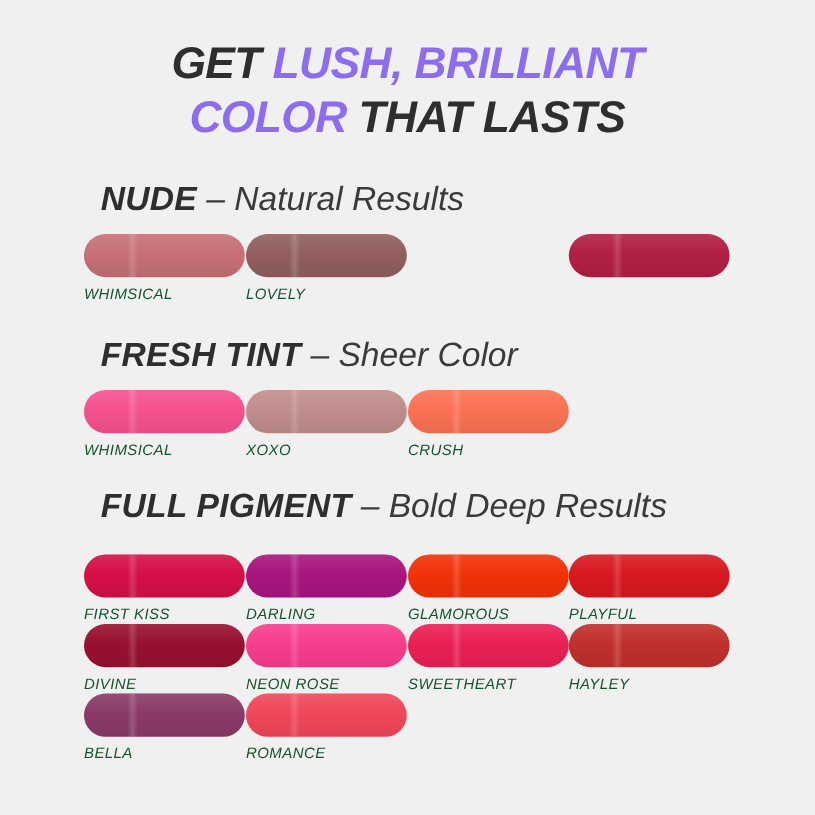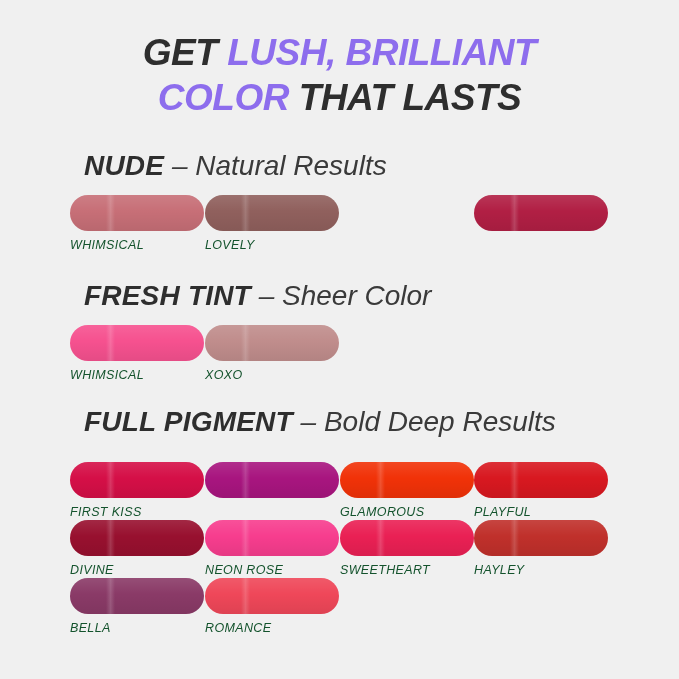--- a/index.html
+++ b/index.html
@@ -149,33 +149,38 @@
         <div class="swatch-rows" style="top: 43px;">
           <div class="swatch-row">
             <div class="swatch-cell col-0">
               <div class="swatch-chip" style="background: rgb(246, 81, 143);"></div>
               <div class="swatch-label">WHIMSICAL</div>
             </div>
             <div class="swatch-cell col-1">
               <div class="swatch-chip" style="background: rgb(192, 141, 140);"></div>
               <div class="swatch-label">XOXO</div>
             </div>
+            <div class="swatch-cell col-2">
+              <div class="swatch-chip" style="background: rgb(251, 113, 83);"></div>
+              <div class="swatch-label">CRUSH</div>
+            </div>
           </div>
         </div>
       </div>
       <div class="section" style="top: 408px;">
         <div class="section-title"><span class="strong">FULL PIGMENT</span><span class="sub"> – </span><span class="sub">Bold Deep Results</span></div>
         <div class="swatch-rows" style="top: 54px;">
           <div class="swatch-row">
             <div class="swatch-cell col-0">
               <div class="swatch-chip" style="background: rgb(213, 15, 71);"></div>
               <div class="swatch-label">FIRST KISS</div>
             </div>
             <div class="swatch-cell col-1">
               <div class="swatch-chip" style="background: rgb(168, 21, 127);"></div>
+              <div class="swatch-label">DARLING</div>
             </div>
             <div class="swatch-cell col-2">
               <div class="swatch-chip" style="background: rgb(241, 50, 8);"></div>
               <div class="swatch-label">GLAMOROUS</div>
             </div>
             <div class="swatch-cell col-3">
               <div class="swatch-chip" style="background: rgb(216, 24, 32);"></div>
               <div class="swatch-label">PLAYFUL</div>
             </div>
           </div>

